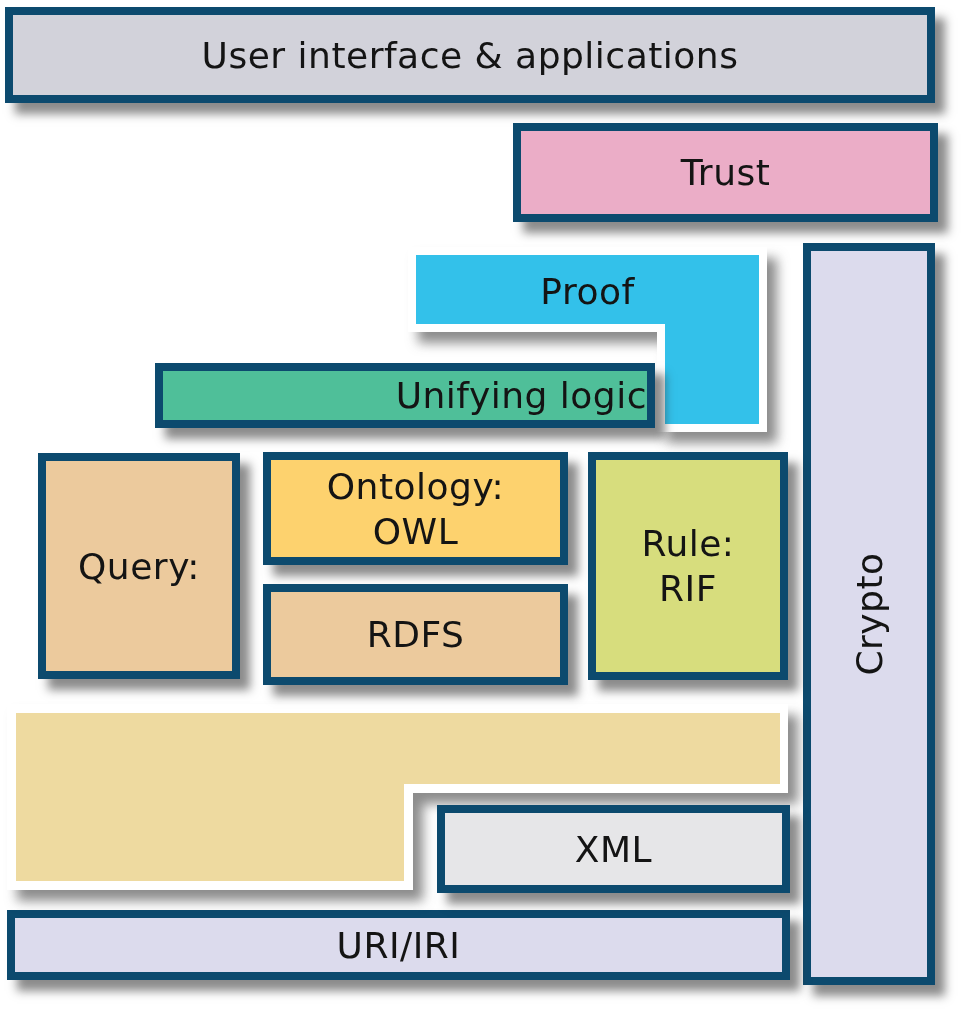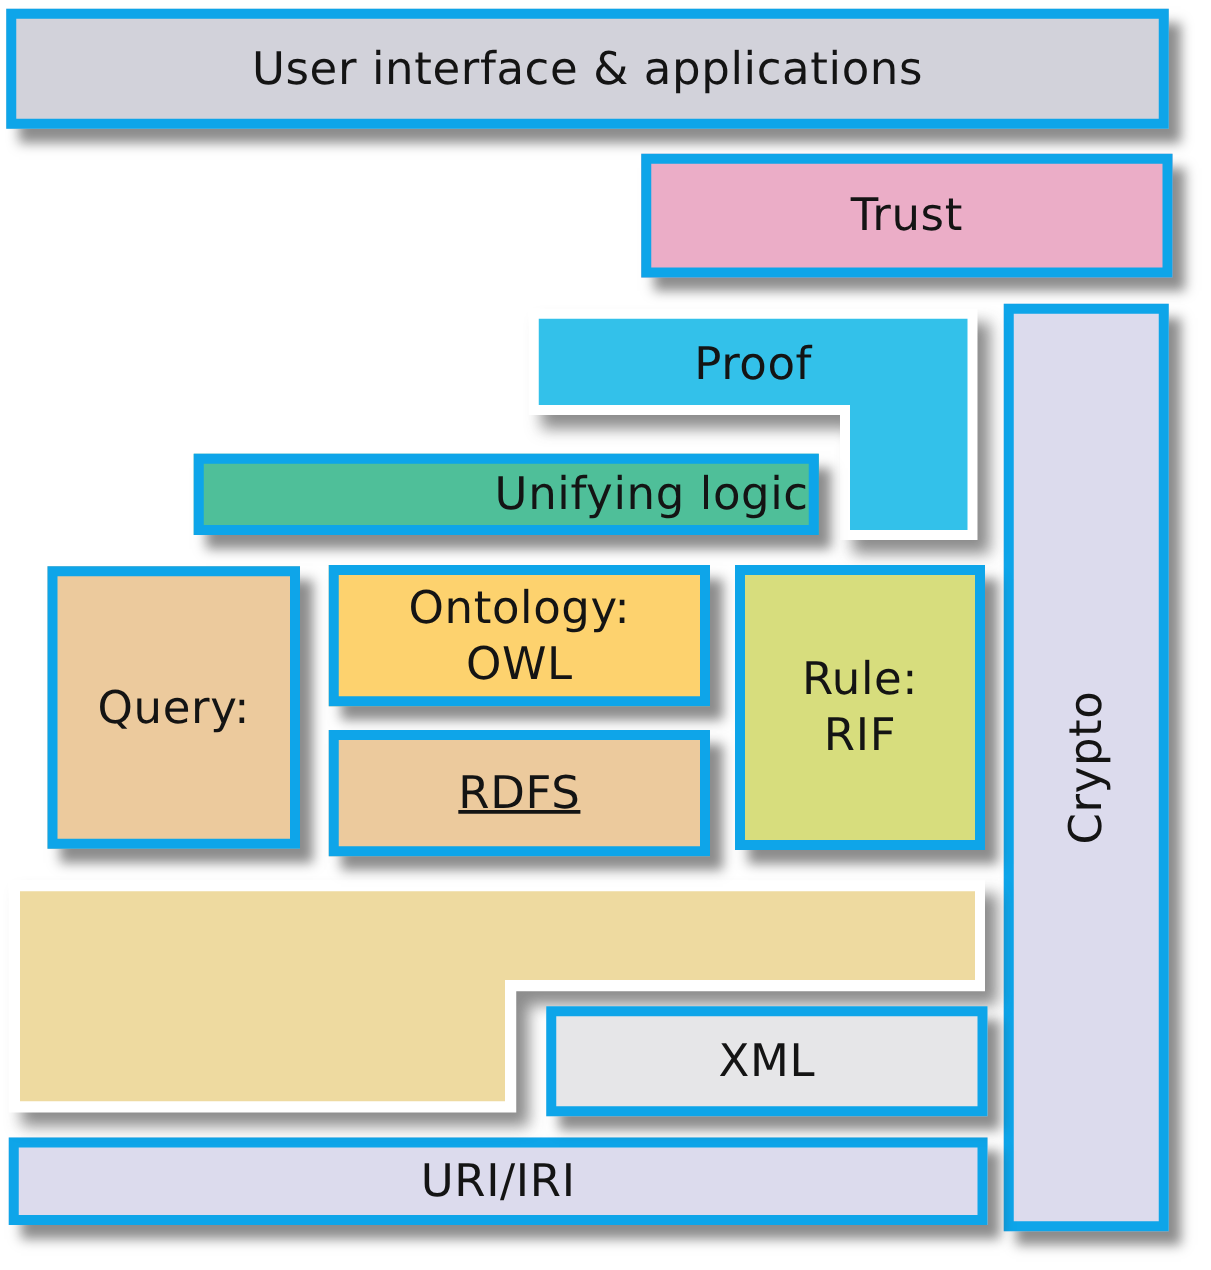--- a/index.html
+++ b/index.html
@@ -3,21 +3,21 @@
 <meta charset="utf-8">
 <style>
   html,body{margin:0;padding:0;background:#ffffff;}
   #stage{
     position:relative;width:969px;height:1016px;background:#ffffff;overflow:hidden;
     font-family:"DejaVu Sans","Liberation Sans",sans-serif;
     color:#141414;
   }
   .box{
     position:absolute;box-sizing:border-box;
-    border:8px solid #0ea5e9;
+    border:8px solid #0c4a6e;
     box-shadow:10px 11px 9px rgba(45,45,45,.55);
     display:flex;align-items:center;justify-content:center;
     text-align:center;
     font-size:36px;letter-spacing:.5px;line-height:45px;
   }
   .lshape{position:absolute;}
   .lshape svg{display:block;filter:drop-shadow(10px 11px 6px rgba(45,45,45,.55));}
   .ltext{
     position:absolute;display:flex;align-items:center;justify-content:center;
     text-align:center;font-size:36px;letter-spacing:.5px;line-height:45px;
@@ -26,21 +26,21 @@
   #ui-bar    {left:5px;  top:7px;   width:930px;height:96px;}
   #trust     {left:513px;top:123px; width:425px;height:99px;}
   #crypto    {left:803px;top:243px; width:132px;height:742px;}
   #uri       {left:7px;  top:910px; width:783px;height:70px;}
   #xml       {left:437px;top:805px; width:353px;height:88px;}
   #unify     {left:155px;top:363px; width:500px;height:65px;justify-content:flex-end;}
   #query     {left:38px; top:453px; width:202px;height:226px;}
   #ontology  {left:263px;top:452px; width:305px;height:113px;}
   #rdfs      {left:263px;top:584px; width:305px;height:101px;}
   #rule      {left:588px;top:452px; width:200px;height:228px;}
-  #proof-l   {left:415px;top:240px; width:380px;height:205px;}
+  #proof-l   {left:400px;top:240px; width:380px;height:205px;}
   #proof-l .ltext{left:16px;top:15px;width:343px;height:72px;}
   #data-l    {left:0px;  top:697px; width:800px;height:200px;}
   #data-l .ltext{left:10px;top:47px;width:420px;height:92px;flex-direction:column;}
   .two-line{display:flex;flex-direction:column;align-items:center;justify-content:center;}
   #crypto .rot{
     position:absolute;left:50%;top:50%;
     transform:translate(-50%,-50%) rotate(-90deg);
     white-space:nowrap;
   }
 </style>
@@ -96,21 +96,21 @@
     </div>
   </div>
 
   <div class="box" id="ontology" style="background: rgb(253, 210, 110);">
     <div class="two-line">
       <span>Ontology:</span>
       <span>OWL</span>
     </div>
   </div>
 
-  <div class="box" id="rdfs" style="background: rgb(236, 202, 157); text-decoration: underline;">
+  <div class="box" id="rdfs" style="background: rgb(236, 202, 157);">
     <span>RDFS</span>
   </div>
 
   <div class="box" id="rule" style="background: rgb(215, 221, 125);">
     <div class="two-line">
       <span>Rule:</span>
       <span>RIF</span>
     </div>
   </div>
 

